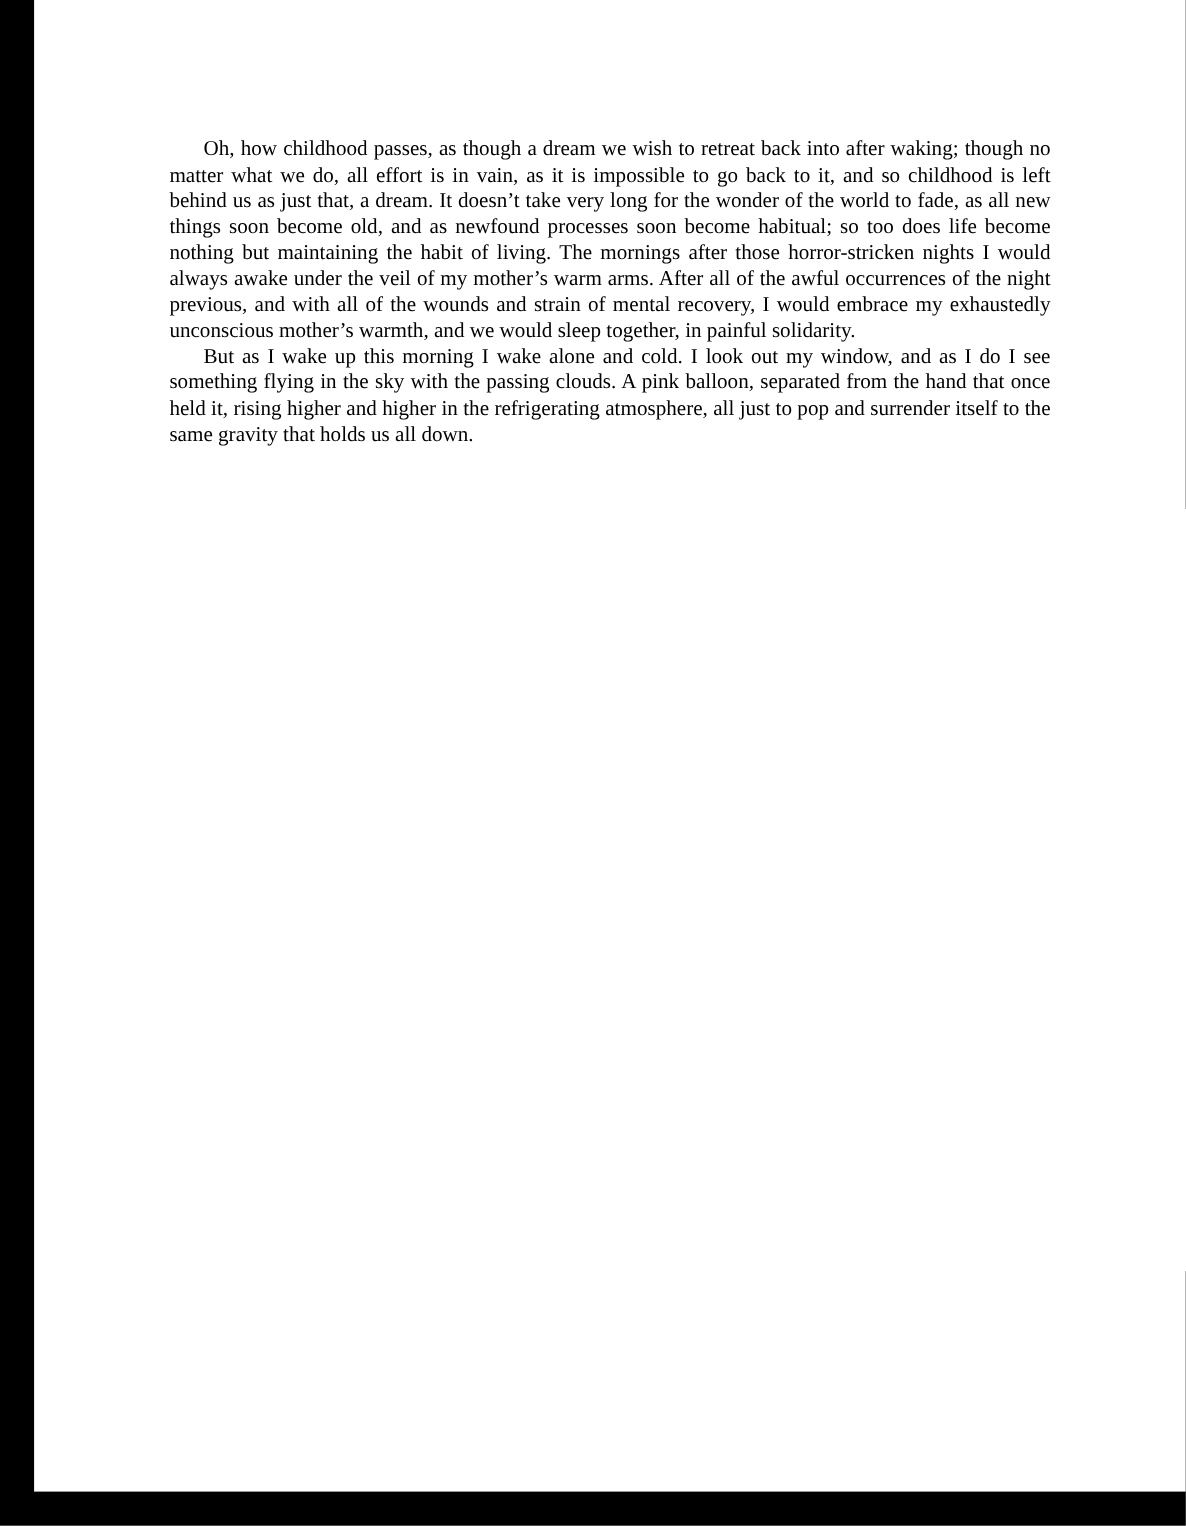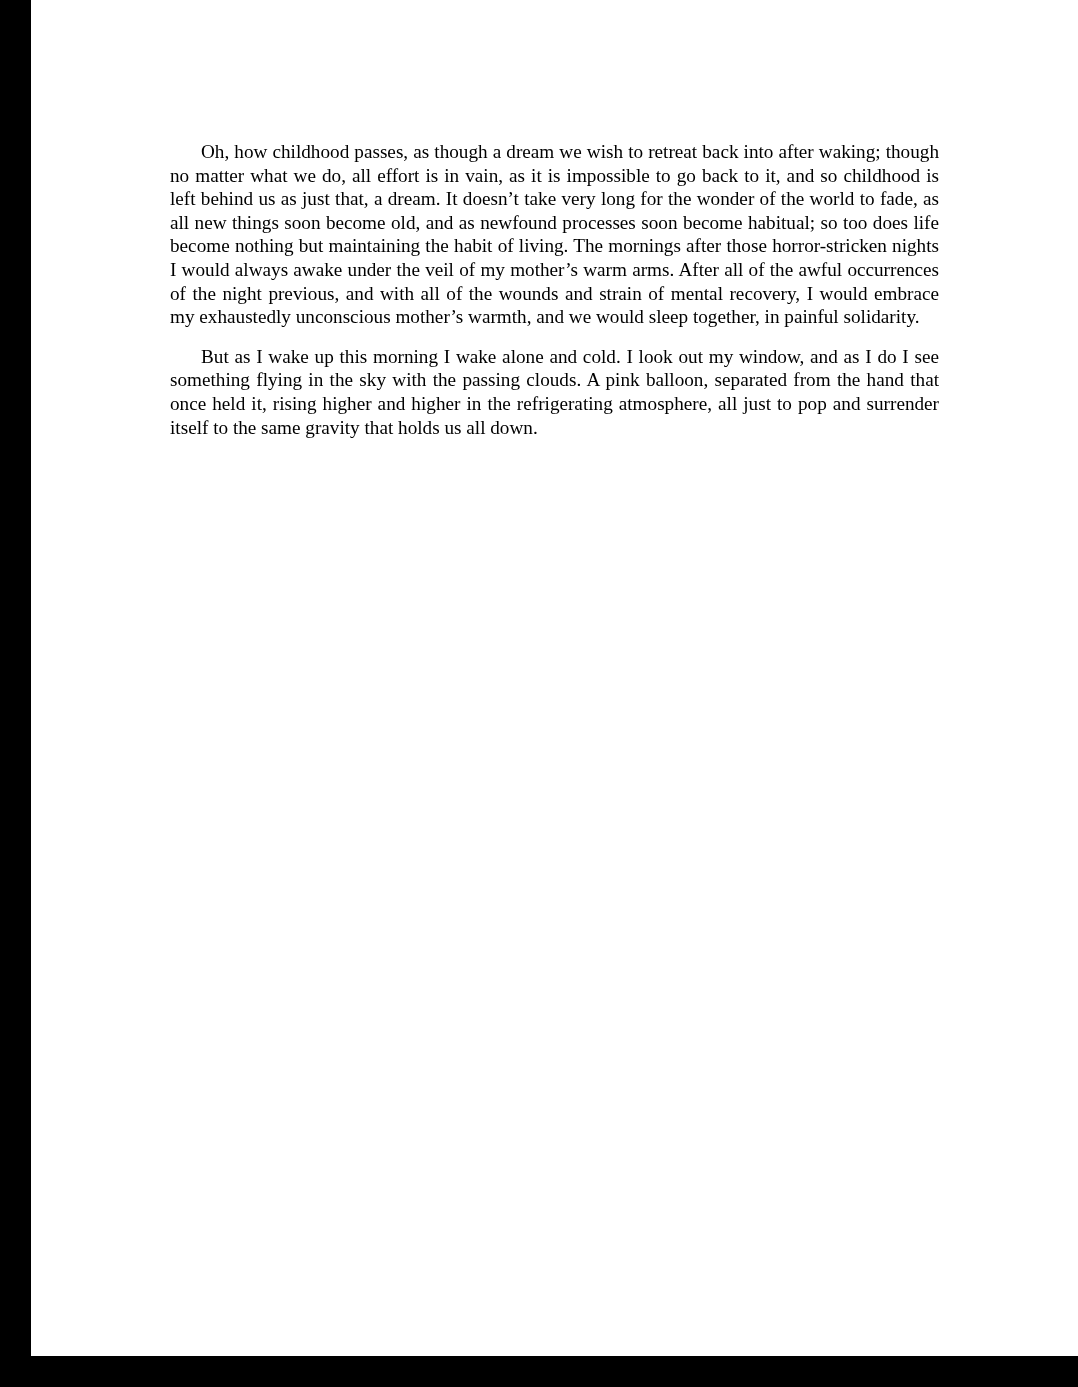--- a/index.html
+++ b/index.html
@@ -19,21 +19,21 @@
       position: absolute;
       left: 123px; top: 124px;
       width: 801px;
       font-family: "Liberation Serif", serif;
       font-size: 19.2px;
       line-height: 23.6px;
       color: #000;
       text-align: justify;
     }
     .text-body p {
-      margin: 16px;
+      margin: 0;
       text-indent: 31px;
     }
   </style>
 </head>
 <body>
 
 <div class="page">
   <div class="text-body">
     <p>Oh, how childhood passes, as though a dream we wish to retreat back into after waking; though no matter what we do, all effort is in vain, as it is impossible to go back to it, and so childhood is left behind us as just that, a dream. It doesn’t take very long for the wonder of the world to fade, as all new things soon become old, and as newfound processes soon become habitual; so too does life become nothing but maintaining the habit of living. The mornings after those horror-stricken nights I would always awake under the veil of my mother’s warm arms. After all of the awful occurrences of the night previous, and with all of the wounds and strain of mental recovery, I would embrace my exhaustedly unconscious mother’s warmth, and we would sleep together, in painful solidarity.</p>
     <p>But as I wake up this morning I wake alone and cold. I look out my window, and as I do I see something flying in the sky with the passing clouds. A pink balloon, separated from the hand that once held it, rising higher and higher in the refrigerating atmosphere, all just to pop and surrender itself to the same gravity that holds us all down.</p>

